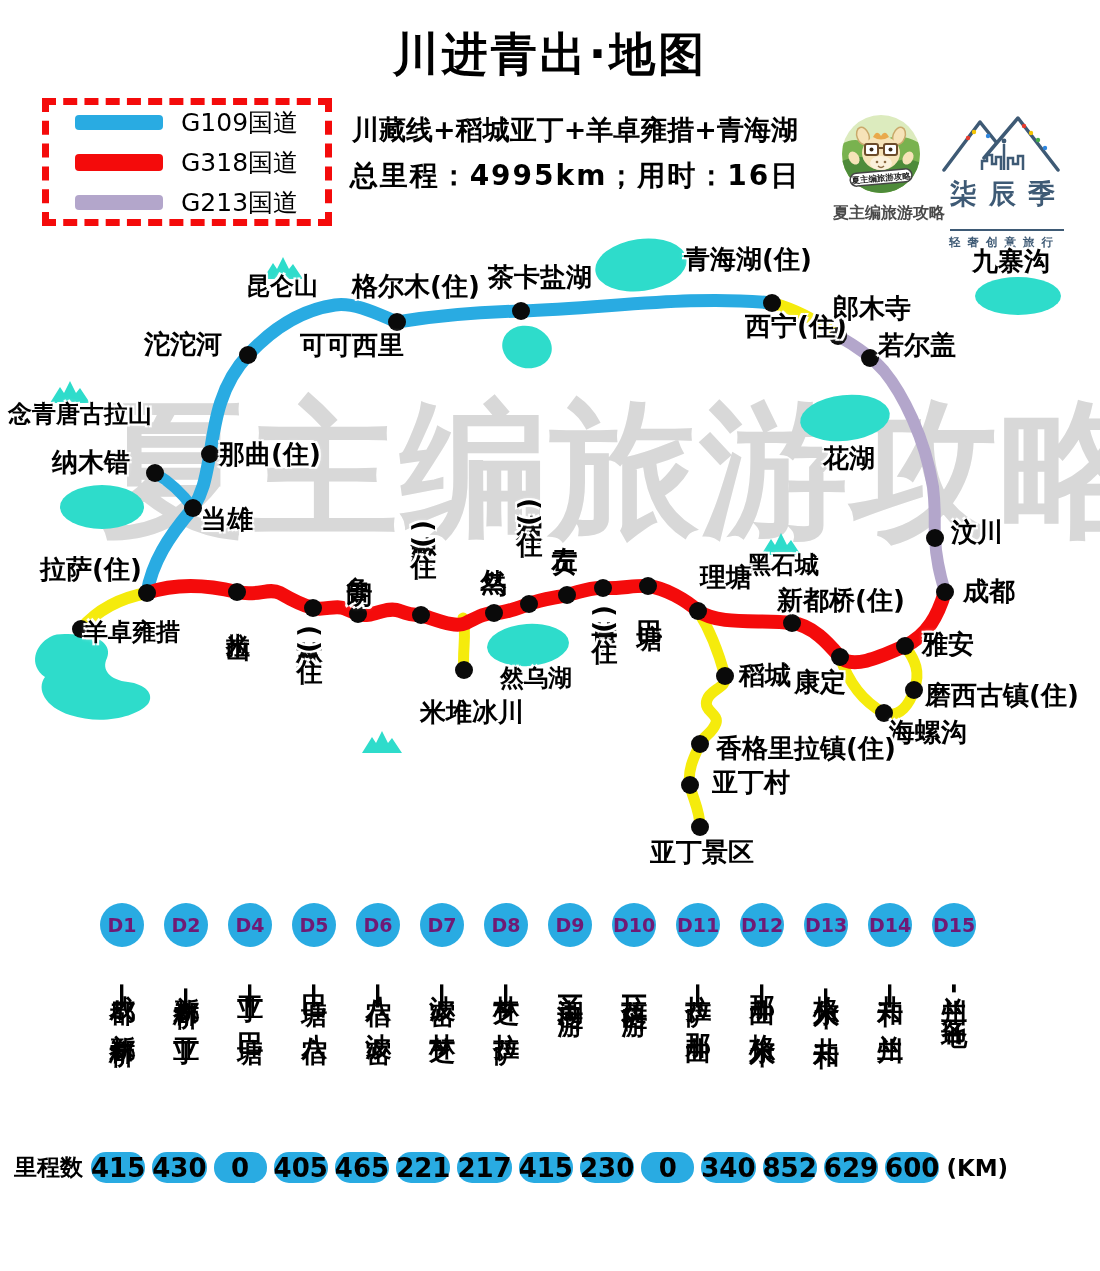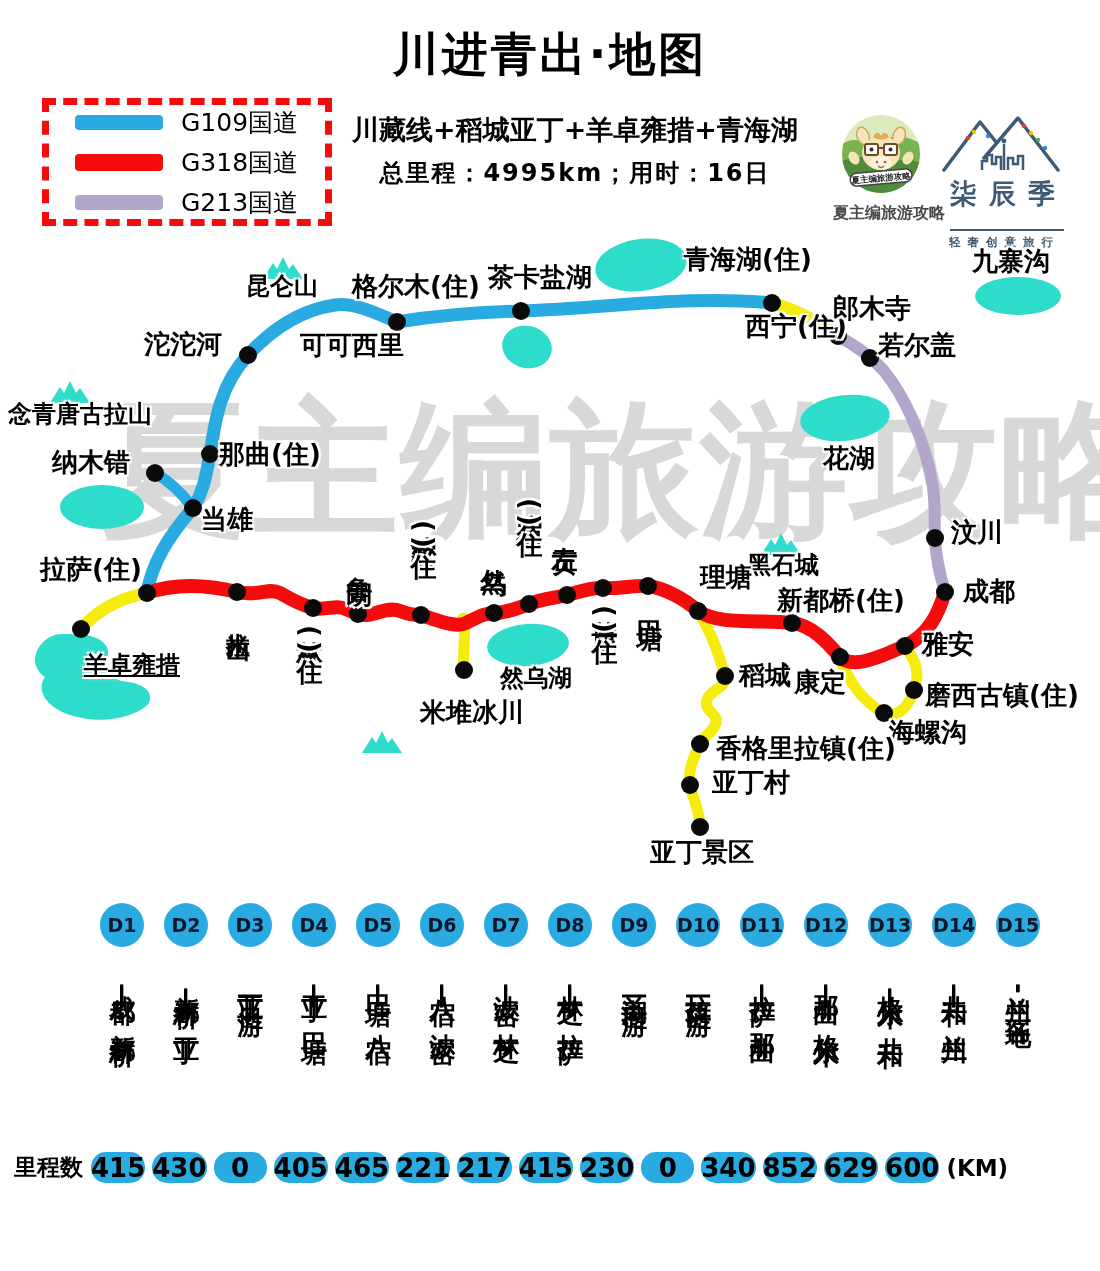--- a/index.html
+++ b/index.html
@@ -14,21 +14,21 @@
           justify-content:center;gap:7px;padding:4px 0 4px 26px;}
   .legend-row{display:flex;align-items:center;gap:18px;}
   .legend-bar{width:88px;height:15px;border-radius:4px;}
   .c-blue{background:#29ABE2;}
   .c-red{background:#F40B0B;height:17px;}
   .c-purple{background:#B3A6CB;}
   .legend-label{font-size:25px;font-weight:500;}
 
   .subtitle{position:absolute;left:330px;top:112px;width:490px;text-align:center;}
   .subtitle .l1{font-size:27px;font-weight:800;}
-  .subtitle .l2{font-size:24px;font-weight:800;margin-top:9px;letter-spacing:2px;}
+  .subtitle .l2{font-size:28px;font-weight:800;margin-top:9px;letter-spacing:2px;}
 
   .xia-logo{position:absolute;left:833px;top:113px;width:96px;text-align:center;}
   .xia-caption{margin-top:2px;font-size:16px;font-weight:700;color:#4a4a4a;white-space:nowrap;}
   .qi-logo{position:absolute;left:938px;top:114px;width:126px;text-align:center;color:#3E5A75;}
   .qi-name{font-size:27px;font-weight:900;letter-spacing:12px;margin-left:12px;
            border-bottom:2px solid #3E5A75;padding-bottom:17px;white-space:nowrap;}
   .qi-tagline{font-size:11.5px;font-weight:700;letter-spacing:7px;margin-top:4px;margin-left:7px;white-space:nowrap;}
 
   
   .watermark{position:absolute;left:100px;top:382px;z-index:1;font-size:148px;font-weight:900;
@@ -37,21 +37,21 @@
   .pl{position:absolute;z-index:3;font-weight:600;white-space:nowrap;line-height:1.08;
       text-shadow:-2px -2px 0 #fff,2px -2px 0 #fff,-2px 2px 0 #fff,2px 2px 0 #fff,0 0 5px #fff;
       font-size:26px;}
   .pl.b{font-weight:900;}
   .pl.s{font-size:24px;}
   .pl.v{writing-mode:vertical-rl;letter-spacing:2px;}
 
   
   .days{position:absolute;left:90px;top:903px;width:960px;display:flex;z-index:3;}
   .day-col{width:64px;display:flex;flex-direction:column;align-items:center;}
-  .day-badge{width:44px;height:44px;border-radius:50%;background:#29ABE2;color:#0f172a;
+  .day-badge{width:44px;height:44px;border-radius:50%;background:#29ABE2;color:#701a75;
              font-size:19px;font-weight:800;display:flex;align-items:center;justify-content:center;}
   .day-route{margin-top:28px;writing-mode:vertical-rl;font-size:26px;font-weight:600;
              letter-spacing:4px;line-height:1.05;height:218px;}
 
   .distance{position:absolute;left:14px;top:1152px;display:flex;align-items:center;gap:7px;z-index:3;text-align:center;}
   .distance-label{font-size:23px;font-weight:700;margin-right:1px;}
   .pill{min-width:53px;height:31px;background:#29ABE2;border-radius:15px;
         font-size:26px;font-weight:700;display:flex;align-items:center;justify-content:center;}
   .unit{font-size:23px;font-weight:600;}
 </style>
@@ -223,21 +223,21 @@
   <div class="pl" style="left:144px;top:330px;">沱沱河</div>
   <div class="pl" style="left:300px;top:331px;">可可西里</div>
   <div class="pl b" style="left:700px;top:312px;margin-left:45px;">西宁(住)</div>
   <div class="pl" style="left:833px;top:294px;">郎木寺</div>
   <div class="pl" style="left:878px;top:331px;">若尔盖</div>
   <div class="pl s" style="left:8px;top:402px;">念青唐古拉山</div>
   <div class="pl" style="left:52px;top:448px;">纳木错</div>
   <div class="pl b" style="left:219px;top:440px;">那曲(住)</div>
   <div class="pl" style="left:201px;top:505px;">当雄</div>
   <div class="pl b" style="left:40px;top:555px;">拉萨(住)</div>
-  <div class="pl s" style="left:84px;top:653px;text-decoration:underline;">羊卓雍措</div>
+  <div class="pl s" style="left:84px;top:620px;">羊卓雍措</div>
   <div class="pl" style="left:823px;top:444px;">花湖</div>
   <div class="pl" style="left:951px;top:518px;">汶川</div>
   <div class="pl s" style="left:747px;top:553px;">黑石城</div>
   <div class="pl" style="left:700px;top:563px;">理塘</div>
   <div class="pl" style="left:963px;top:577px;">成都</div>
   <div class="pl b" style="left:777px;top:586px;">新都桥(住)</div>
   <div class="pl" style="left:922px;top:630px;">雅安</div>
   <div class="pl" style="left:794px;top:668px;">康定</div>
   <div class="pl b" style="left:925px;top:681px;">磨西古镇(住)</div>
   <div class="pl" style="left:889px;top:718px;">海螺沟</div>
@@ -260,24 +260,20 @@
   <div class="days">
     <div class="day-col">
       <div class="day-badge">D1</div>
       <div class="day-route">成都—新都桥</div>
     </div>
     <div class="day-col">
       <div class="day-badge">D2</div>
       <div class="day-route">新都桥—亚丁</div>
     </div>
     <div class="day-col">
-      <div class="day-badge">D3</div>
-      <div class="day-route">亚丁一日游</div>
-    </div>
-    <div class="day-col">
       <div class="day-badge">D4</div>
       <div class="day-route">亚丁—巴塘</div>
     </div>
     <div class="day-col">
       <div class="day-badge">D5</div>
       <div class="day-route">巴塘—八宿</div>
     </div>
     <div class="day-col">
       <div class="day-badge">D6</div>
       <div class="day-route">八宿—波密</div>

